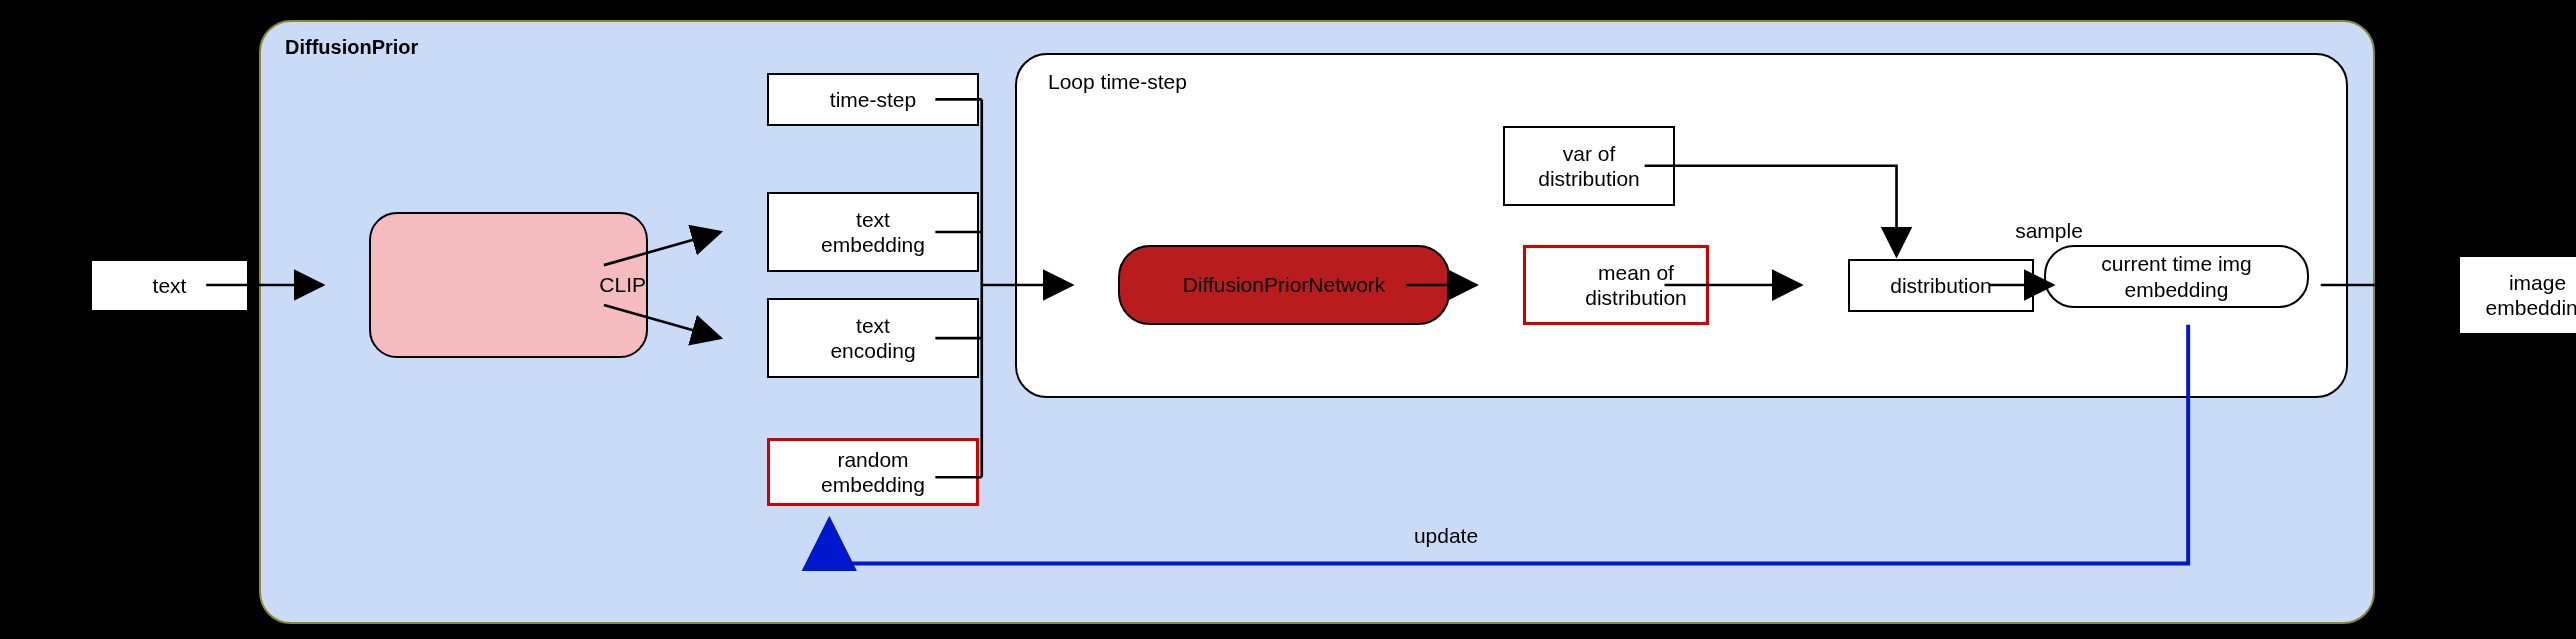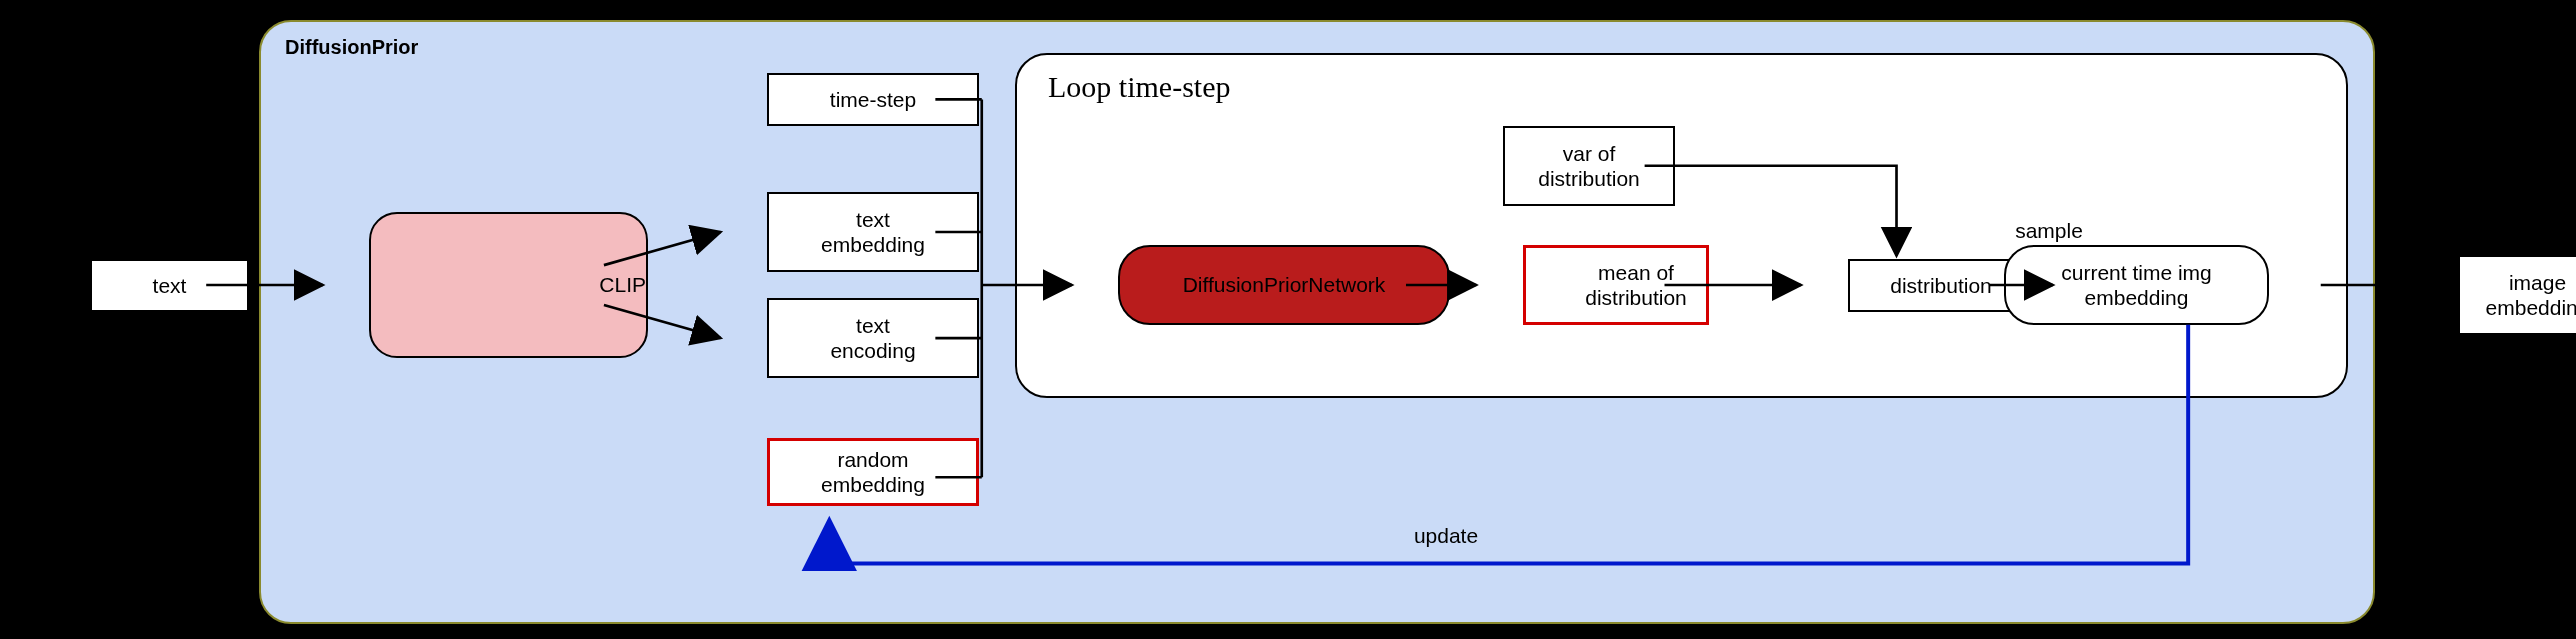--- a/index.html
+++ b/index.html
@@ -35,22 +35,21 @@
     border: 2px solid #000;
     border-radius: 32px;
   }
   .panel-title {
     position: absolute;
     font-weight: bold;
     font-size: 20px;
   }
   .panel-title-loop {
     position: absolute;
-    font-size: 30px;
-    font-family: Liberation Serif, serif;
+    font-size: 21px;
   }
   .red-border { border: 3.3px solid #d40000; }
   .clip {
     background: #f4bcbf;
     border: 2px solid #000;
     border-radius: 28px;
     justify-content: flex-end;
   }
   .net {
     background: #b91c1c;
@@ -121,21 +120,21 @@
 </div>
 
 <div class="box" style="left:1804px; top:259px; width:186px; height:53px;">
   <span>distribution</span>
 </div>
 
 <div class="label-free" style="left:1996px; top:219px; width:106px;">
   <span>sample</span>
 </div>
 
-<div class="box" style="left:1960px; top:245px; width:265px; height:80px; white-space:pre-line;border-radius:30px;">
+<div class="box" style="left:2000px; top:245px; width:265px; height:63px; white-space:pre-line;border-radius:30px;">
   <span>current time img
 embedding</span>
 </div>
 
 <div class="label-free" style="left:1393px; top:524px; width:106px;">
   <span>update</span>
 </div>
 
 <div class="box" style="left:2414px; top:255px; width:159px; height:80px; white-space:pre-line;">
   <span>image

